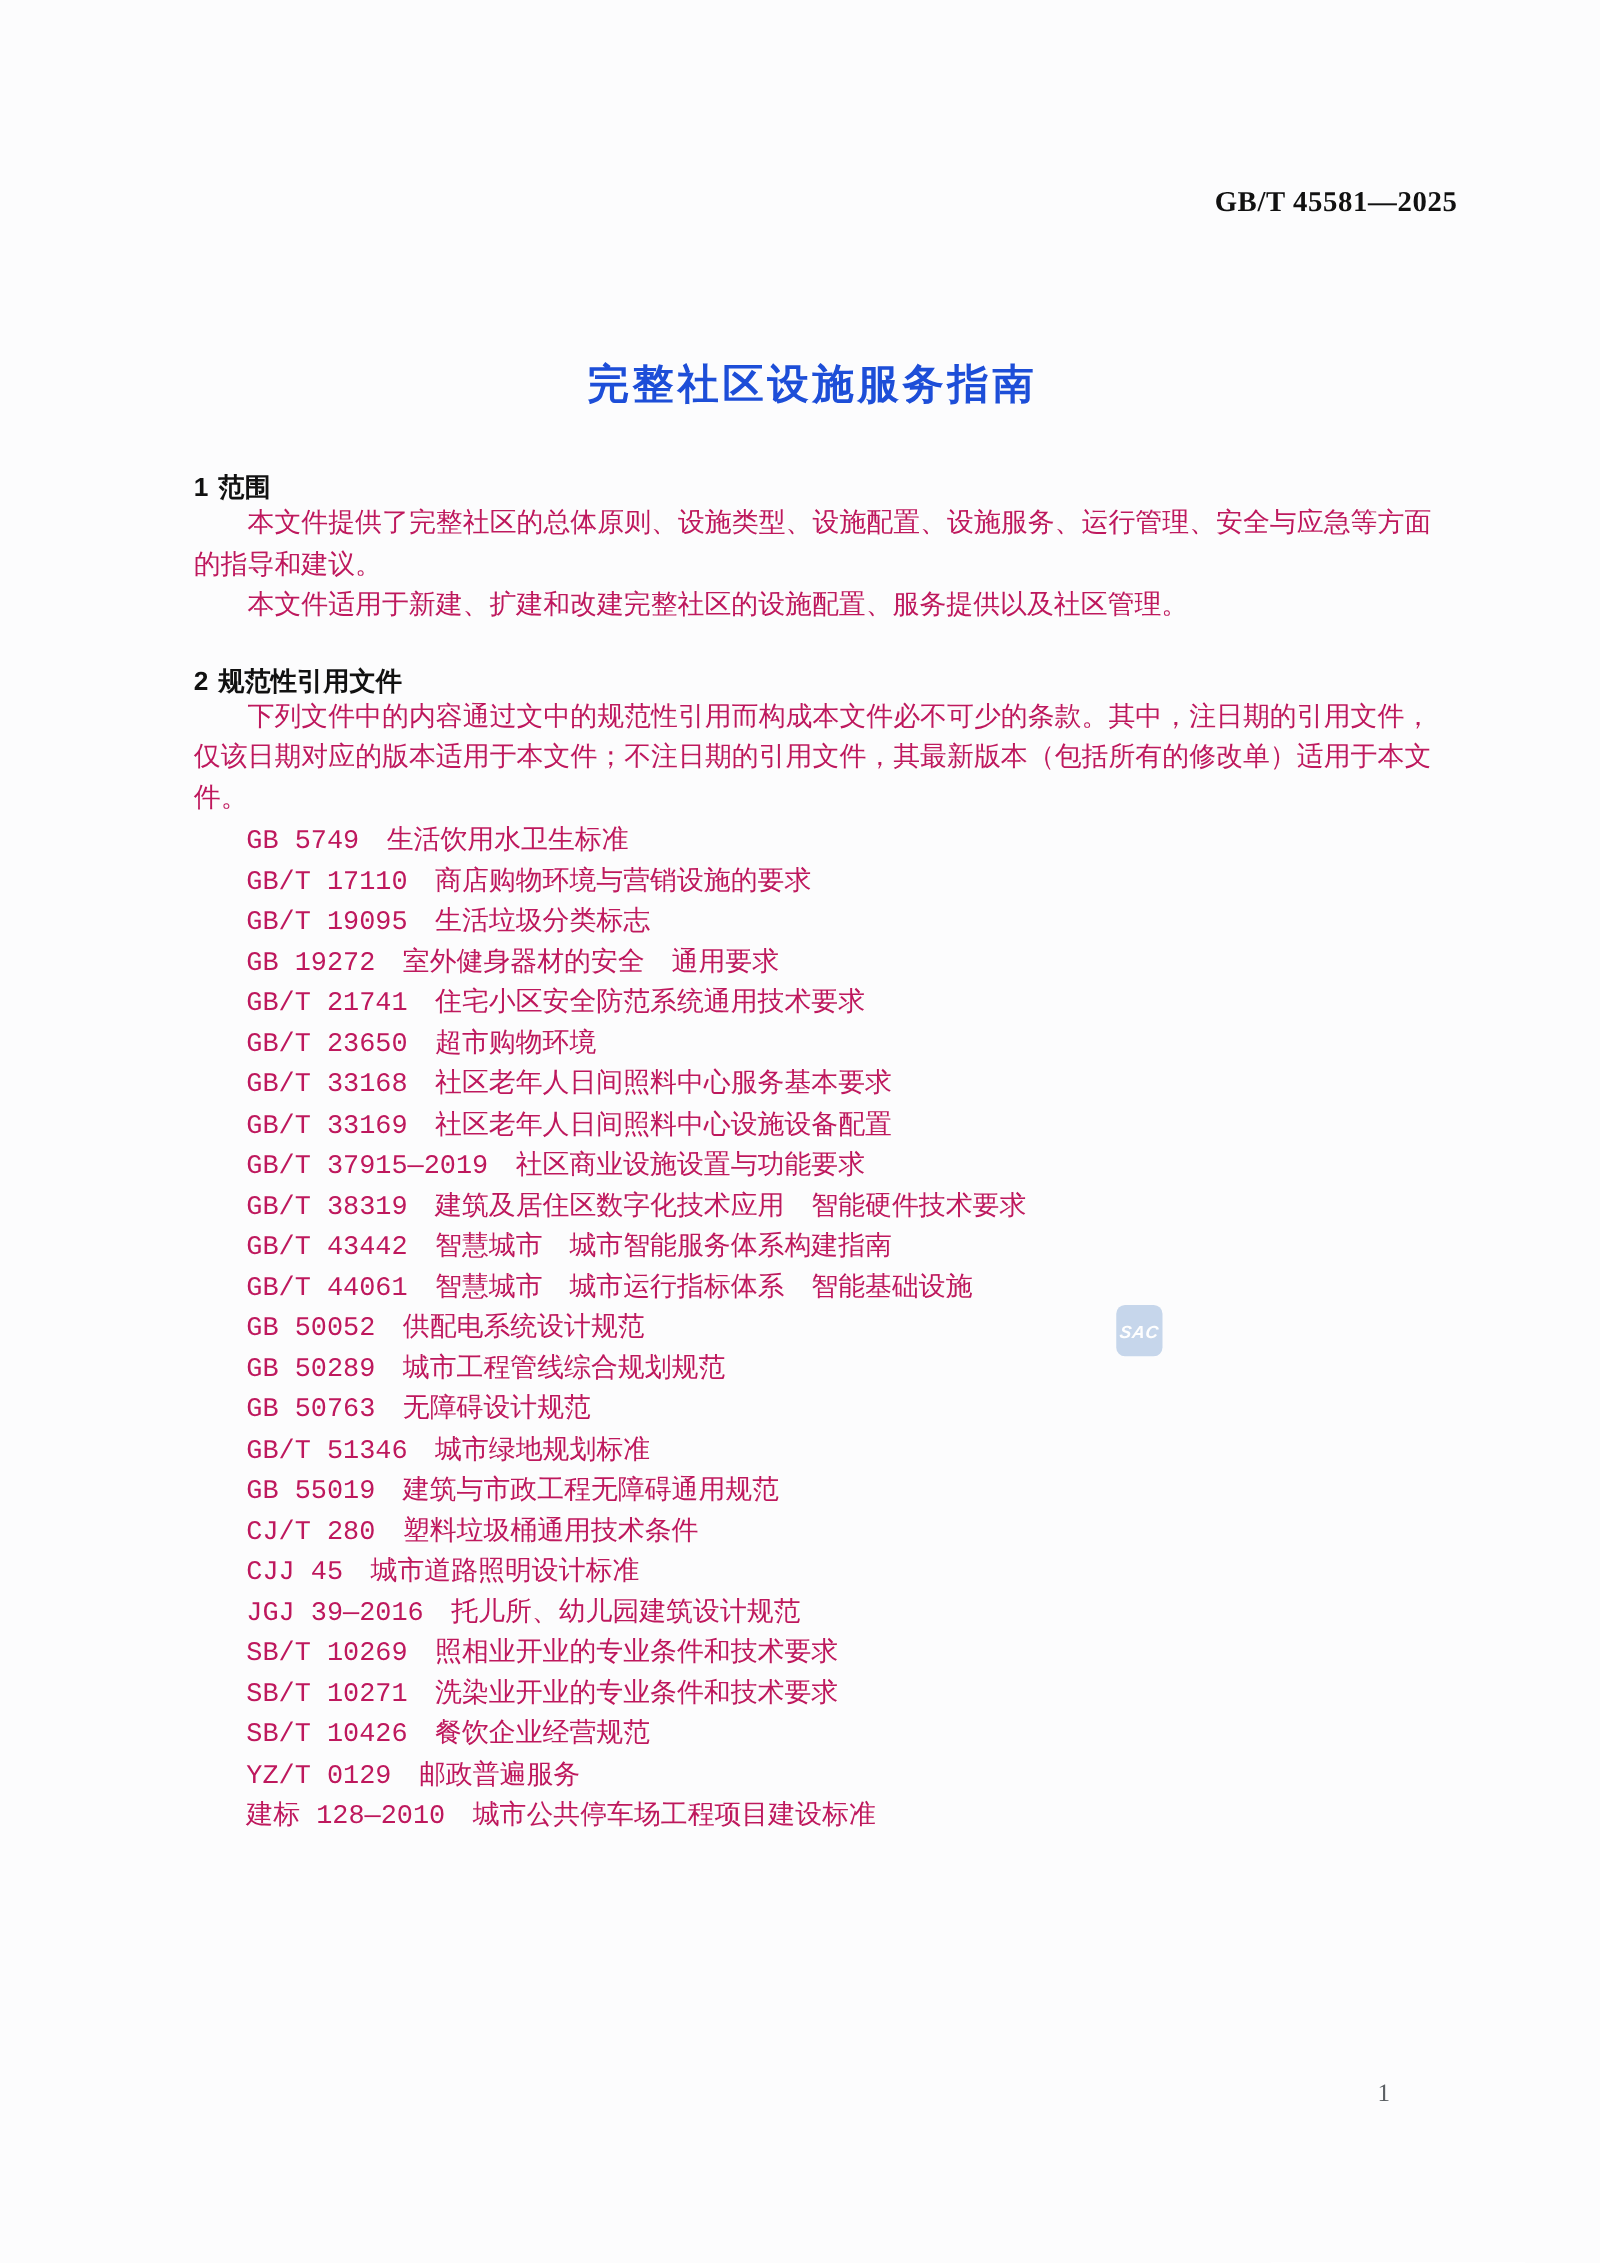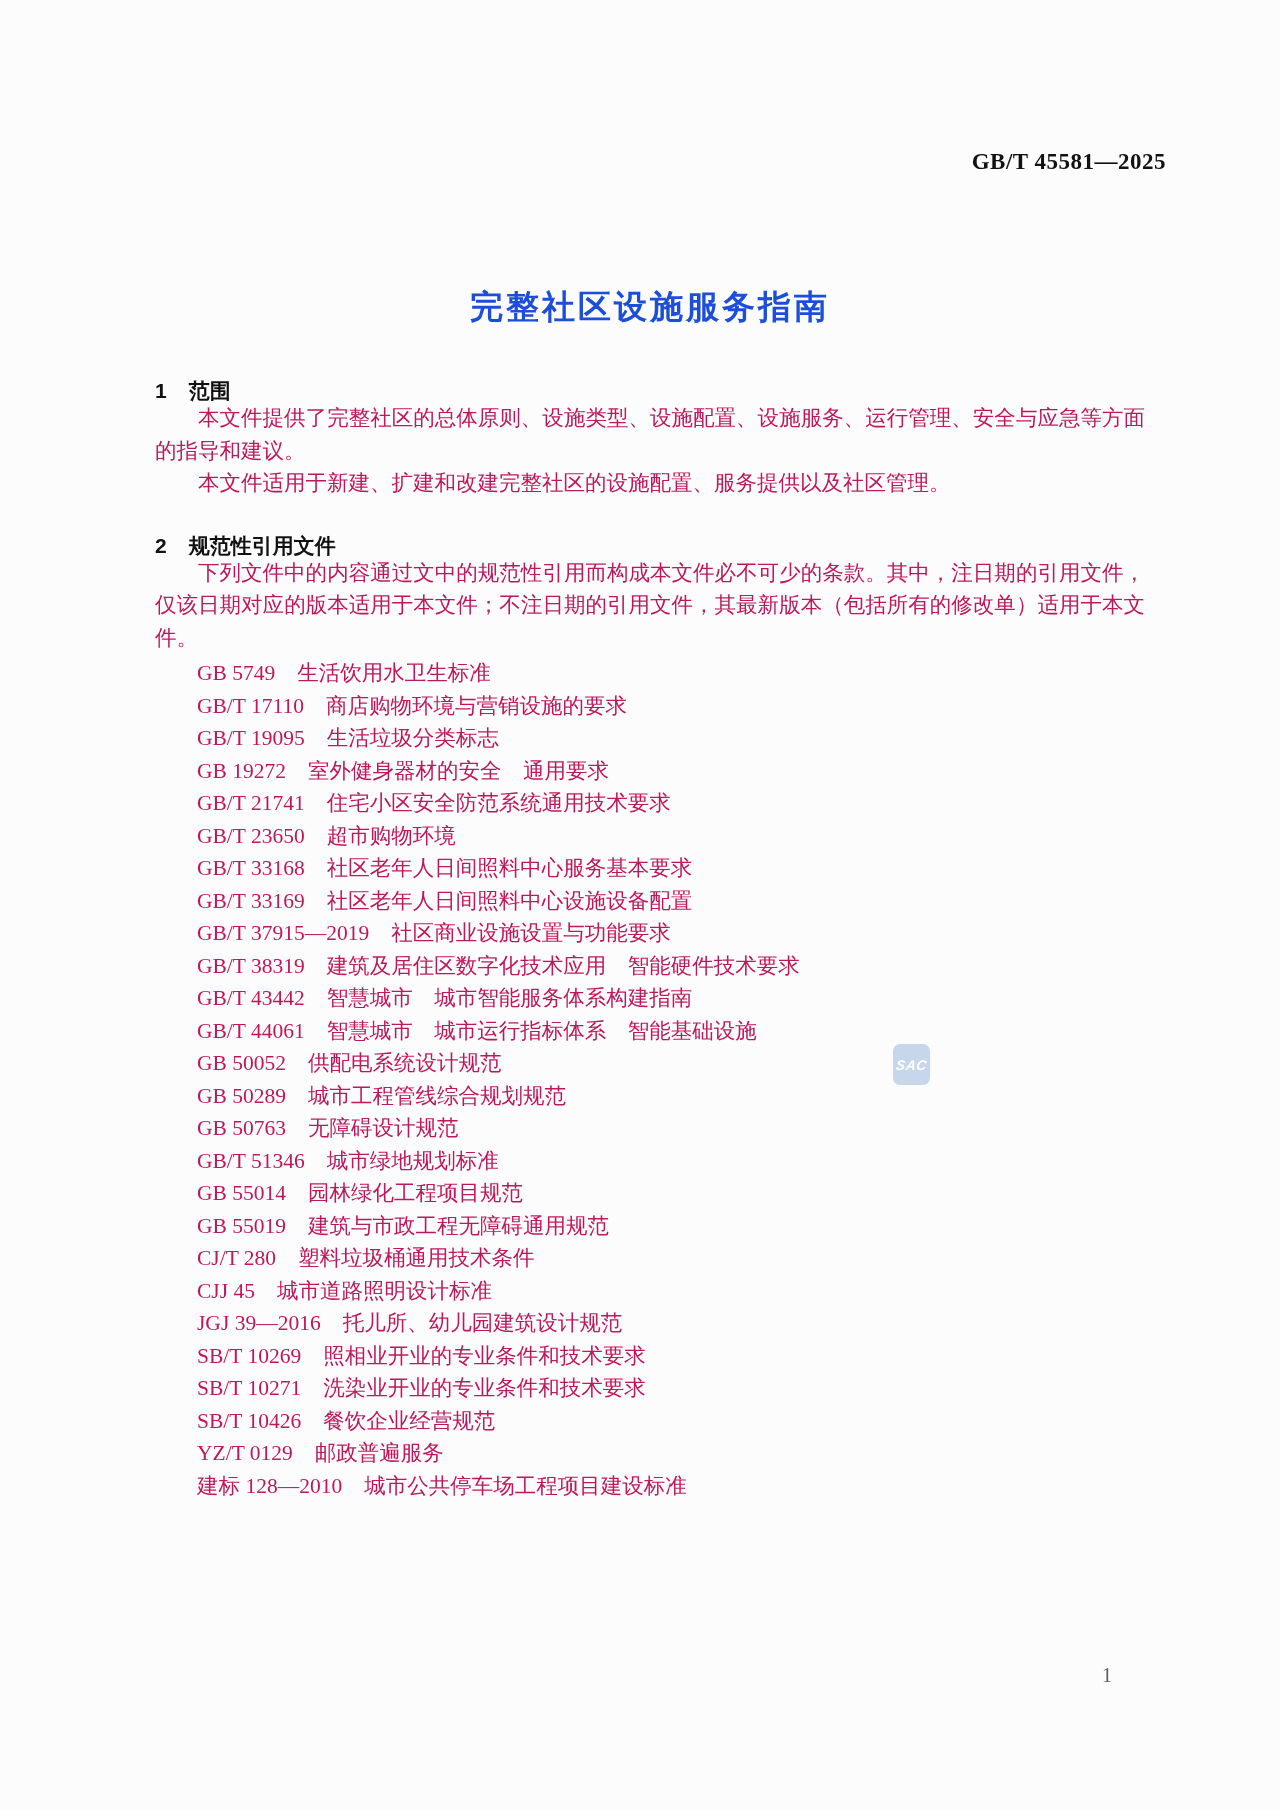--- a/index.html
+++ b/index.html
@@ -44,41 +44,42 @@
     width: 990px;
   }
   .sec-head {
     font-family: "Liberation Sans", "DejaVu Sans", sans-serif;
     font-weight: 700;
     font-size: 21px;
     line-height: 22px;
     color: #111;
     margin: 0;
   }
-  .sec-head .sec-title { margin-left: 22px; }
+  .sec-head .sec-title { margin-left: 8px; }
   .content p {
     margin: 0;
     font-size: 21.5px;
     line-height: 32.5px;
     text-align: justify;
     text-indent: 2em;
     color: #be185d;
   }
   .p-first { margin-top: 46px; }
   .sec2-head { margin-top: 35px; }
   .p-sec2 { margin-top: 42px; }
   .ref-list { margin-top: 3px; }
   .ref-line {
     margin: 0;
     padding-left: 42px;
     font-size: 21.5px;
     line-height: 33px;
     text-indent: 0 !important;
     text-align: left !important;
     white-space: nowrap;
+    font-family: Liberation Mono, monospace;
   }
   .ref-title { margin-left: 22px; }
   .sac-badge {
     position: absolute;
     left: 893px;
     top: 1044px;
     width: 37px;
     height: 41px;
     background: #bdd0e8;
     border-radius: 7px;
@@ -191,23 +192,20 @@
   </p>
 
   <p class="ref-line">
     <span class="ref-code">GB 50763</span><span class="ref-title">无障碍设计规范</span>
   </p>
 
   <p class="ref-line">
     <span class="ref-code">GB/T 51346</span><span class="ref-title">城市绿地规划标准</span>
   </p>
 
-  <p class="ref-line">
-    <span class="ref-code">GB 55014</span><span class="ref-title">园林绿化工程项目规范</span>
-  </p>
 
   <p class="ref-line">
     <span class="ref-code">GB 55019</span><span class="ref-title">建筑与市政工程无障碍通用规范</span>
   </p>
 
   <p class="ref-line">
     <span class="ref-code">CJ/T 280</span><span class="ref-title">塑料垃圾桶通用技术条件</span>
   </p>
 
   <p class="ref-line">

